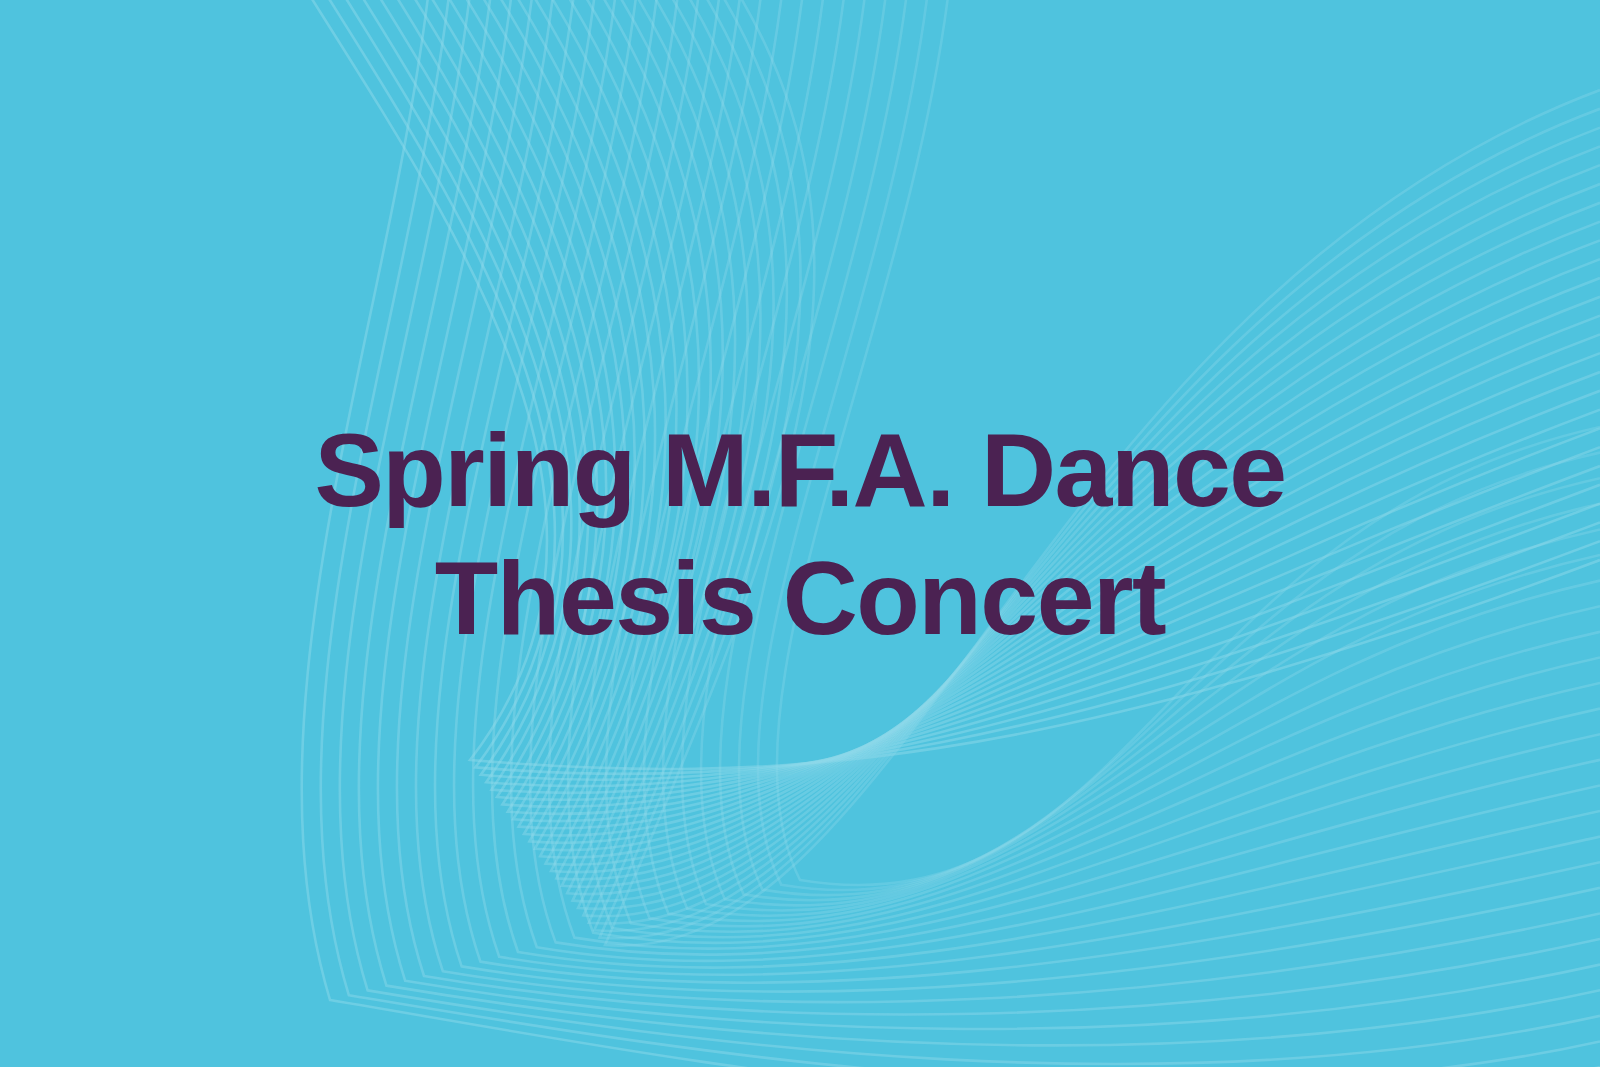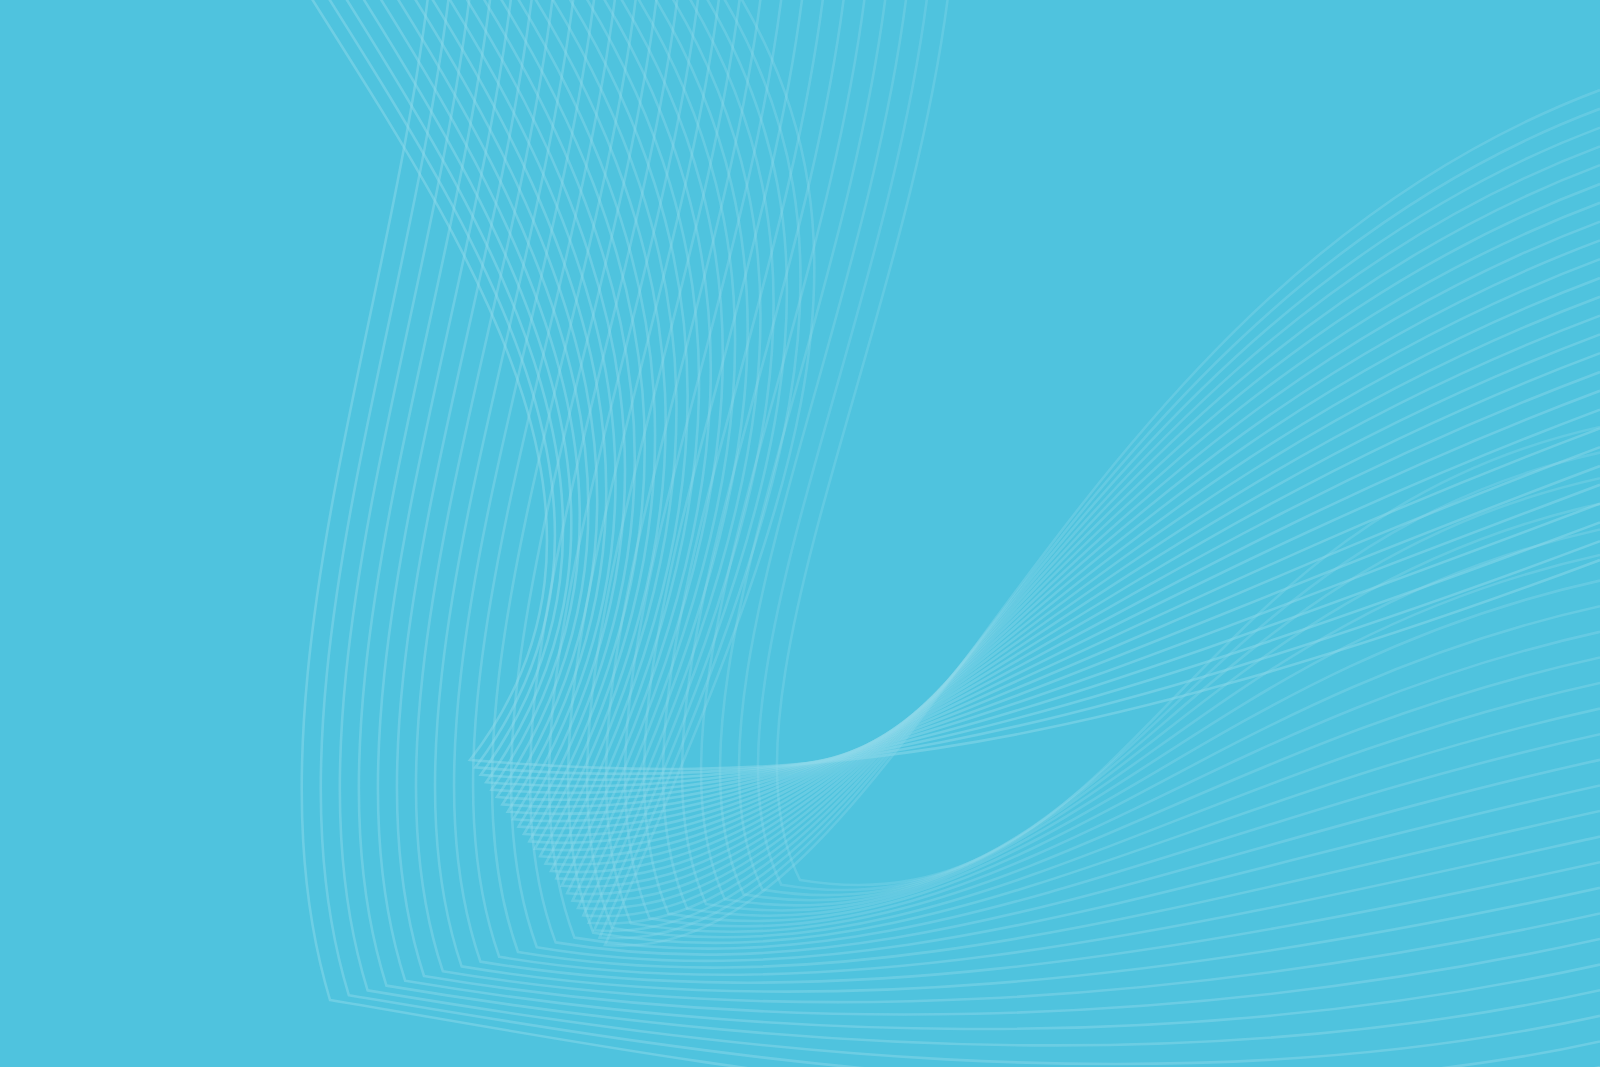--- a/index.html
+++ b/index.html
@@ -111,15 +111,17 @@
           <path d="M 866.8 -20 C 826.8 330, 634.8 700, 724.8 899.2 C 1054.8 954.2, 1170 624.4, 1600 529.4" stroke-opacity="0.3288" stroke-width="2.6"></path>
           <path d="M 887.6 -20 C 847.6 330, 653.6 700, 743.6 894.4 C 1073.6 949.4, 1170 598.8, 1600 503.79999999999995" stroke-opacity="0.3216" stroke-width="2.6"></path>
           <path d="M 908.4000000000001 -20 C 868.4000000000001 330, 672.4000000000001 700, 762.4000000000001 889.6 C 1092.4 944.6, 1170 573.1999999999999, 1600 478.19999999999993" stroke-opacity="0.31439999999999996" stroke-width="2.6"></path>
           <path d="M 929.2 -20 C 889.2 330, 691.2 700, 781.2 884.8 C 1111.2 939.8, 1170 547.6, 1600 452.6" stroke-opacity="0.3072" stroke-width="2.6"></path>
           <path d="M 950 -20 C 910 330, 710 700, 800 880 C 1130 935, 1170 522, 1600 427" stroke-opacity="0.3" stroke-width="2.6"></path>
         </g>
     </g>
   </svg>
 
   <div id="title-block">
+    <div class="title-line">Spring M.F.A. Dance</div>
+    <div class="title-line">Thesis Concert</div>
   </div>
 
 </div>
 
 </body></html>

